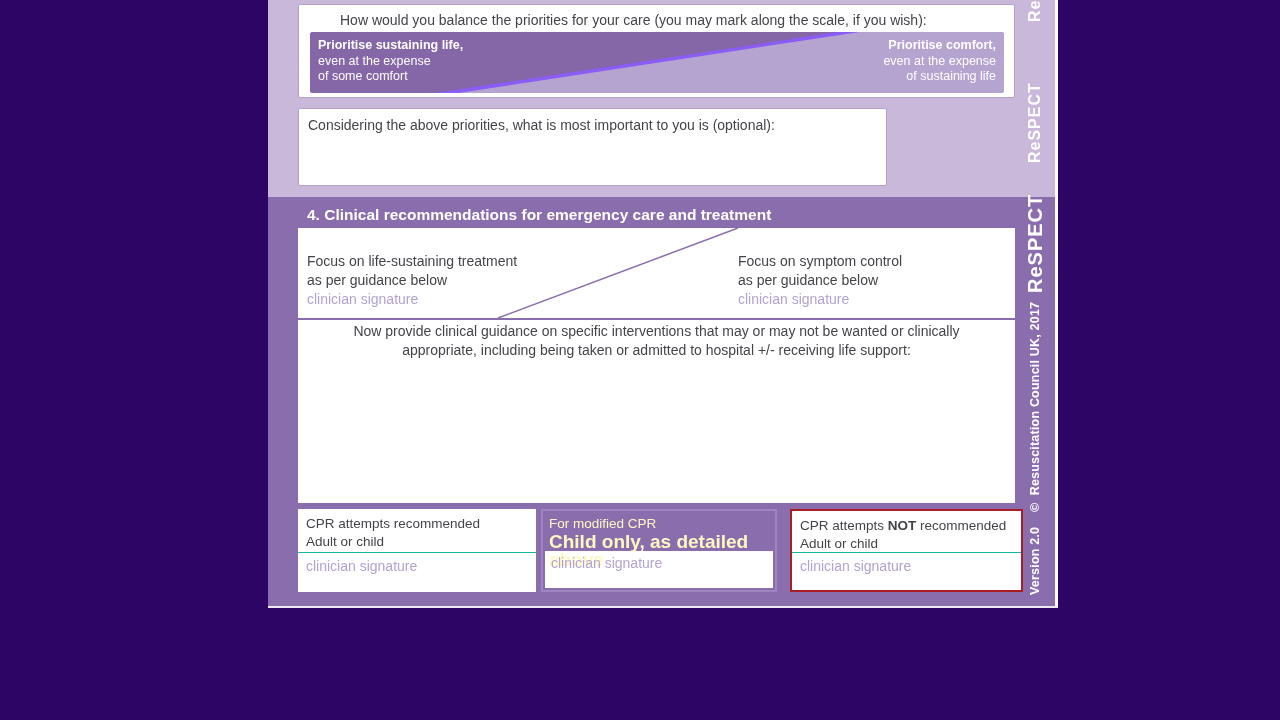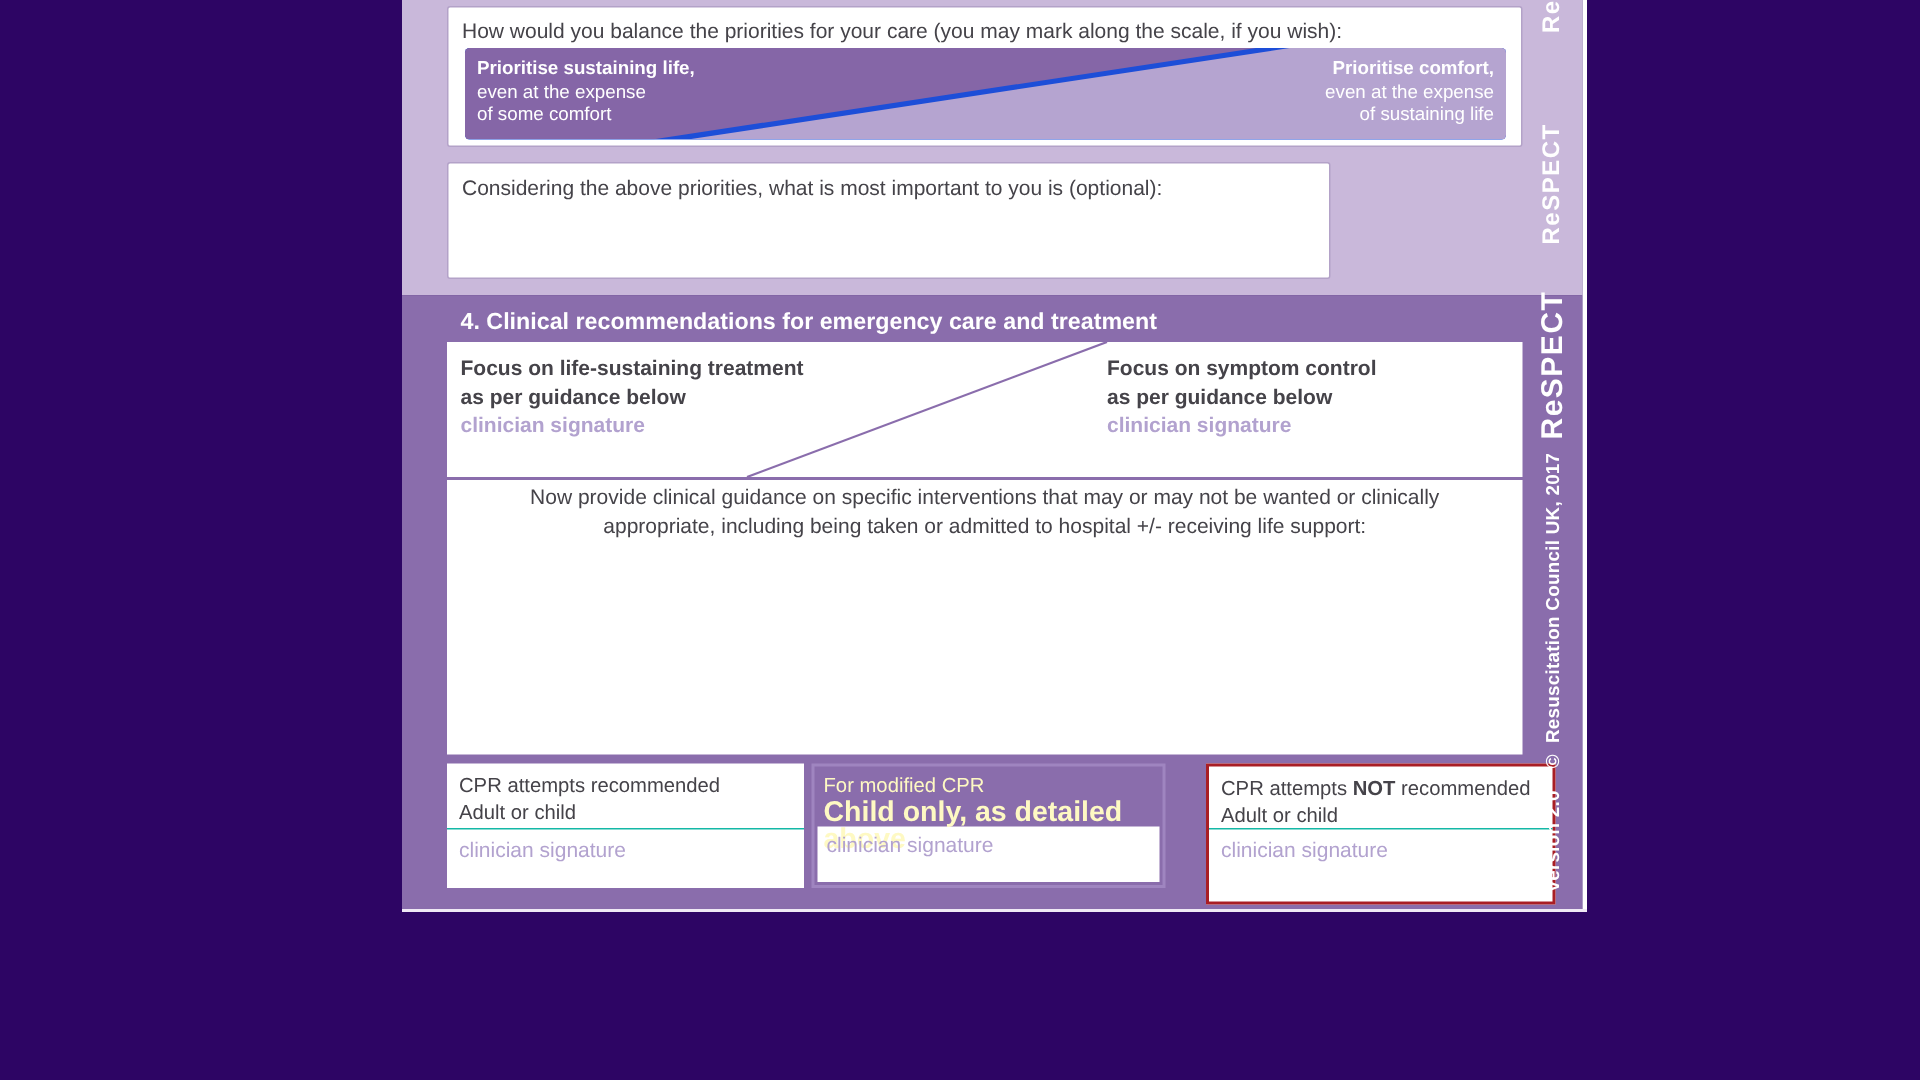--- a/index.html
+++ b/index.html
@@ -8,49 +8,49 @@
   .stage { position:relative; width:1280px; height:720px; background:#2d0564; overflow:hidden; }
   .form { position:absolute; left:268px; top:0; width:790px; height:608px; }
   .sec-light { position:absolute; left:0; top:0; width:787px; height:197px; background:#c9b8da; }
   .sec-purple { position:absolute; left:0; top:197px; width:787px; height:409px; background:#8a6dac; }
   .edge-right { position:absolute; left:787px; top:0; width:3px; height:608px; background:#ffffff; }
   .edge-bottom { position:absolute; left:0; top:606px; width:790px; height:2px; background:#efe9f5; }
 
   .wbox { position:absolute; background:#ffffff; }
   .bordered { border:1px solid #b3a2c8; border-radius:2px; }
 
-  .box1 { left:30px; top:4px; width:717px; height:94px; }
+  .box1 { left:30px; top:4px; width:717px; height:94px;padding-left:32px; }
   .q-text { padding:7px 9px 0 9px; font-size:14px; color:#454349; }
 
-  .scale { position:absolute; left:11px; top:27px; width:694px; height:61px; border-radius:3px; overflow:hidden; background:#1d4ed8; }
+  .scale { position:absolute; left:11px; top:27px; width:694px; height:61px; border-radius:3px; overflow:hidden; background:#8b5cf6; }
   .scale-dark { position:absolute; inset:0; background:#8566a7; clip-path:polygon(0 0, 76% 0, 18% 100%, 0 100%); }
   .scale-light { position:absolute; inset:0; background:#b5a4d0; clip-path:polygon(79.2% 0, 100% 0, 100% 100%, 21.4% 100%); }
   .scale-label { position:absolute; top:6px; font-size:12.5px; line-height:15.5px; color:#ffffff; }
   .scale-label .b { font-weight:bold; }
   .lab-left { left:8px; text-align:left; }
   .lab-right { right:8px; text-align:right; }
 
   .box2 { left:30px; top:108px; width:589px; height:78px; }
   .box2 .q-text { padding-top:8px; }
 
   .s4-title { position:absolute; left:39px; top:206px; font-size:15.5px; font-weight:bold; color:#ffffff; }
 
   .box3 { left:30px; top:228px; width:717px; height:90px; }
   .box3 svg { position:absolute; inset:0; }
-  .focus-col { position:absolute; top:8px; font-size:14px; line-height:18.5px; color:#454349;font-weight:bold; }
+  .focus-col { position:absolute; top:24px; font-size:14px; line-height:18.5px; color:#454349; }
   .col-l { left:9px; }
   .col-r { left:440px; }
   .sig { color:#b2a2cf; }
   .focus-col .sig { margin-top:1px; }
 
   .box4 { left:30px; top:320px; width:717px; height:183px; }
   .guidance { padding-top:2px; text-align:center; font-size:14px; line-height:19px; color:#454349; }
 
   .cprA { left:30px; top:509px; width:238px; height:83px; }
-  .cprC { left:536px; top:509px; width:233px; height:94px; border:2px solid #a91e25; }
+  .cprC { left:522px; top:509px; width:233px; height:83px; border:2px solid #a91e25; }
   .cpr-top { height:44px; padding:6px 8px 0 8px; font-size:13.5px; line-height:18px; color:#454349; border-bottom:1px solid #14b8a6; }
   .cprC .cpr-top { height:42px; }
   .cpr-sig { padding:5px 8px 0 8px; font-size:14px; }
   .bold { font-weight:bold; }
 
   .cprB { position:absolute; left:273px; top:509px; width:236px; height:83px; background:#8a6dac; border:2px solid #9f85c0; }
   .mod-head { height:40px; padding:4px 6px 0 6px; color:#fef9c3; font-size:13.5px; line-height:18px; }
   .mod-head .line2 { font-weight:bold; font-size:19px; }
   .mod-body { margin:0 2px 2px 2px; height:37px; background:#ffffff; padding:4px 6px 0 6px; font-size:14px; }
 

